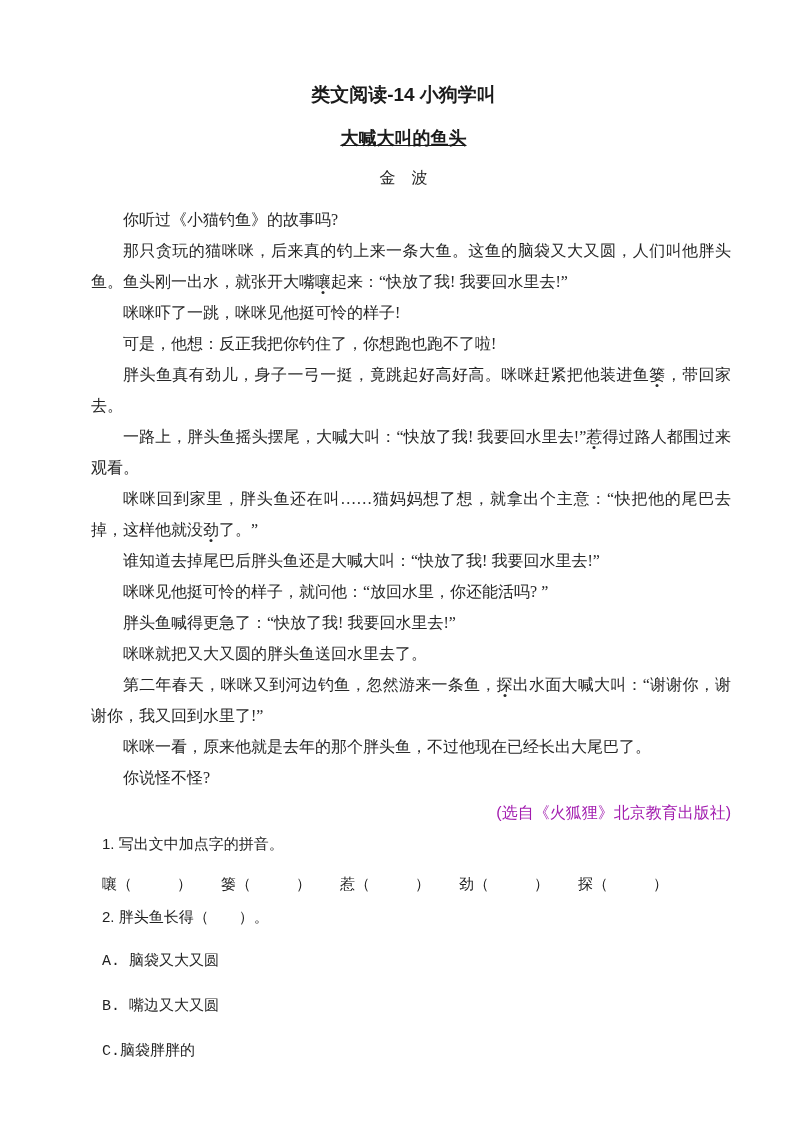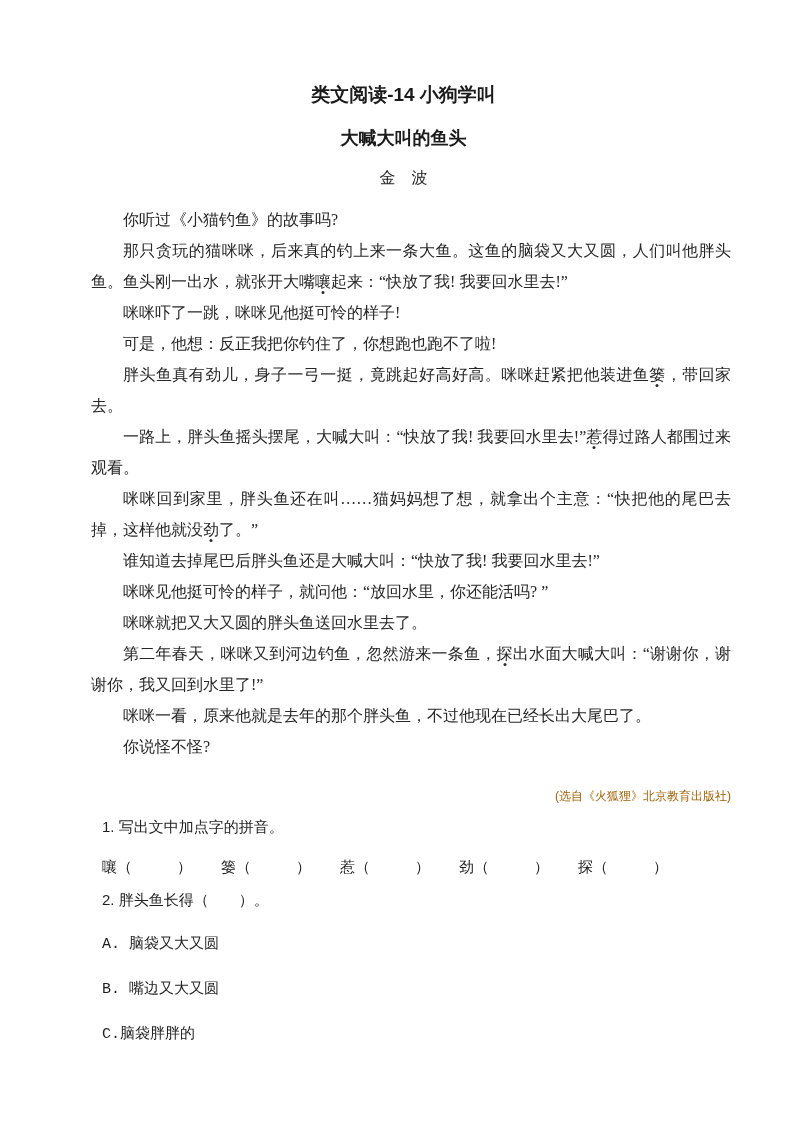--- a/index.html
+++ b/index.html
@@ -24,20 +24,21 @@
     margin: 0;
   }
   .doc-subtitle {
     font-family: "Liberation Sans", sans-serif;
     font-weight: 700;
     font-size: 18px;
     line-height: 22px;
     text-align: center;
     color: #1b1b1b;
     margin-top: 21px;
+    text-decoration: underline;
   }
   .doc-author {
     font-family: "Liberation Sans", sans-serif;
     font-weight: 400;
     font-size: 16px;
     line-height: 20px;
     text-align: center;
     color: #242424;
     margin-top: 19px;
   }
@@ -61,25 +62,25 @@
     left: 50%;
     bottom: -4px;
     width: 3px;
     height: 3px;
     border-radius: 50%;
     background: #2a2a2a;
     transform: translateX(-50%);
   }
   .attribution {
     font-family: "Liberation Sans", sans-serif;
-    font-size: 12px;
+    font-size: 16px;
     line-height: 24px;
     text-align: right;
-    color: #a16207;
-    margin-top: 22px;
+    color: #a21caf;
+    margin-top: 8px;
   }
   .questions {
     font-family: "Liberation Sans", sans-serif;
     font-size: 15px;
     color: #1f1f1f;
     padding-left: 26px;
   }
   .q-line {
     margin-top: 5px;
     line-height: 28px;
@@ -102,20 +103,21 @@
   <div class="story">
       <p class="story-p"><span>你听过《小猫钓鱼》的故事吗?</span></p>
       <p class="story-p"><span>那只贪玩的猫咪咪，后来真的钓上来一条大鱼。这鱼的脑袋又大又圆，人们叫他胖头鱼。鱼头刚一出水，就张开大嘴</span><span class="em">嚷</span><span>起来：“快放了我! 我要回水里去!”</span></p>
       <p class="story-p"><span>咪咪吓了一跳，咪咪见他挺可怜的样子!</span></p>
       <p class="story-p"><span>可是，他想：反正我把你钓住了，你想跑也跑不了啦!</span></p>
       <p class="story-p"><span>胖头鱼真有劲儿，身子一弓一挺，竟跳起好高好高。咪咪赶紧把他装进鱼</span><span class="em">篓</span><span>，带回家去。</span></p>
       <p class="story-p"><span>一路上，胖头鱼摇头摆尾，大喊大叫：“快放了我! 我要回水里去!”</span><span class="em">惹</span><span>得过路人都围过来观看。</span></p>
       <p class="story-p"><span>咪咪回到家里，胖头鱼还在叫……猫妈妈想了想，就拿出个主意：“快把他的尾巴去掉，这样他就没</span><span class="em">劲</span><span>了。”</span></p>
       <p class="story-p"><span>谁知道去掉尾巴后胖头鱼还是大喊大叫：“快放了我! 我要回水里去!”</span></p>
       <p class="story-p"><span>咪咪见他挺可怜的样子，就问他：“放回水里，你还能活吗? ”</span></p>
+      <p class="story-p"><span>胖头鱼喊得更急了：“快放了我! 我要回水里去!”</span></p>
       <p class="story-p"><span>咪咪就把又大又圆的胖头鱼送回水里去了。</span></p>
       <p class="story-p"><span>第二年春天，咪咪又到河边钓鱼，忽然游来一条鱼，</span><span class="em">探</span><span>出水面大喊大叫：“谢谢你，谢谢你，我又回到水里了!”</span></p>
       <p class="story-p"><span>咪咪一看，原来他就是去年的那个胖头鱼，不过他现在已经长出大尾巴了。</span></p>
       <p class="story-p"><span>你说怪不怪?</span></p>
     </div>
 
   <div class="attribution">(选自《火狐狸》北京教育出版社)</div>
 
   <div class="questions">
     <div class="q-line">1. 写出文中加点字的拼音。</div>

